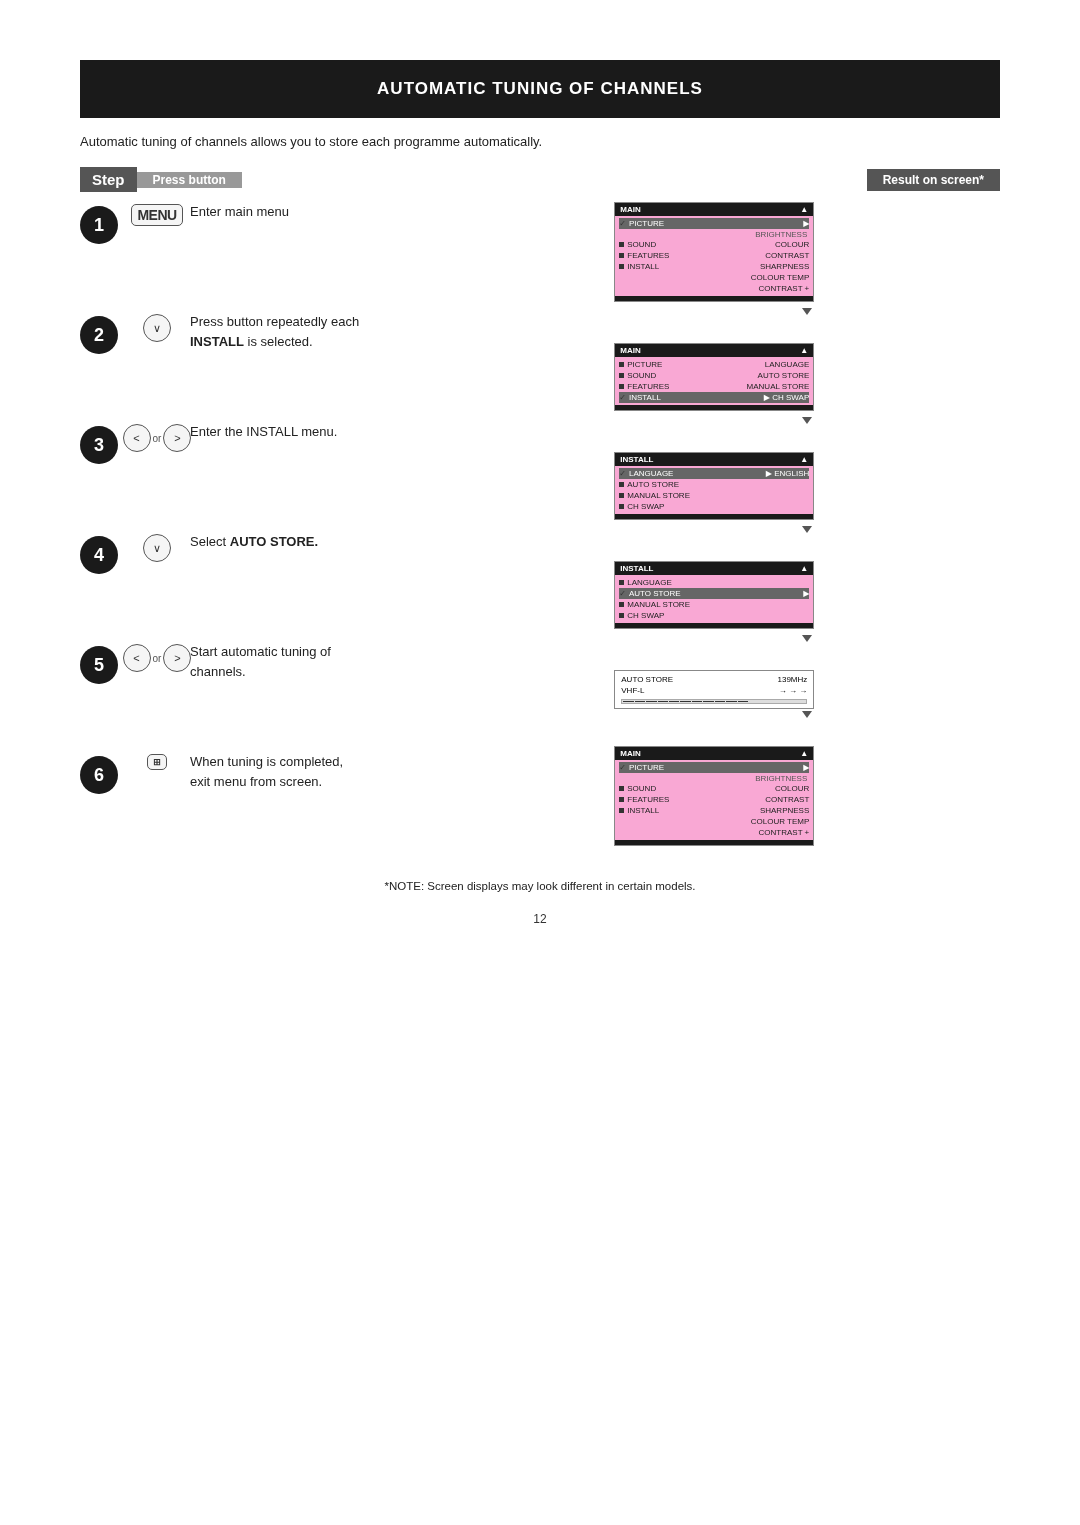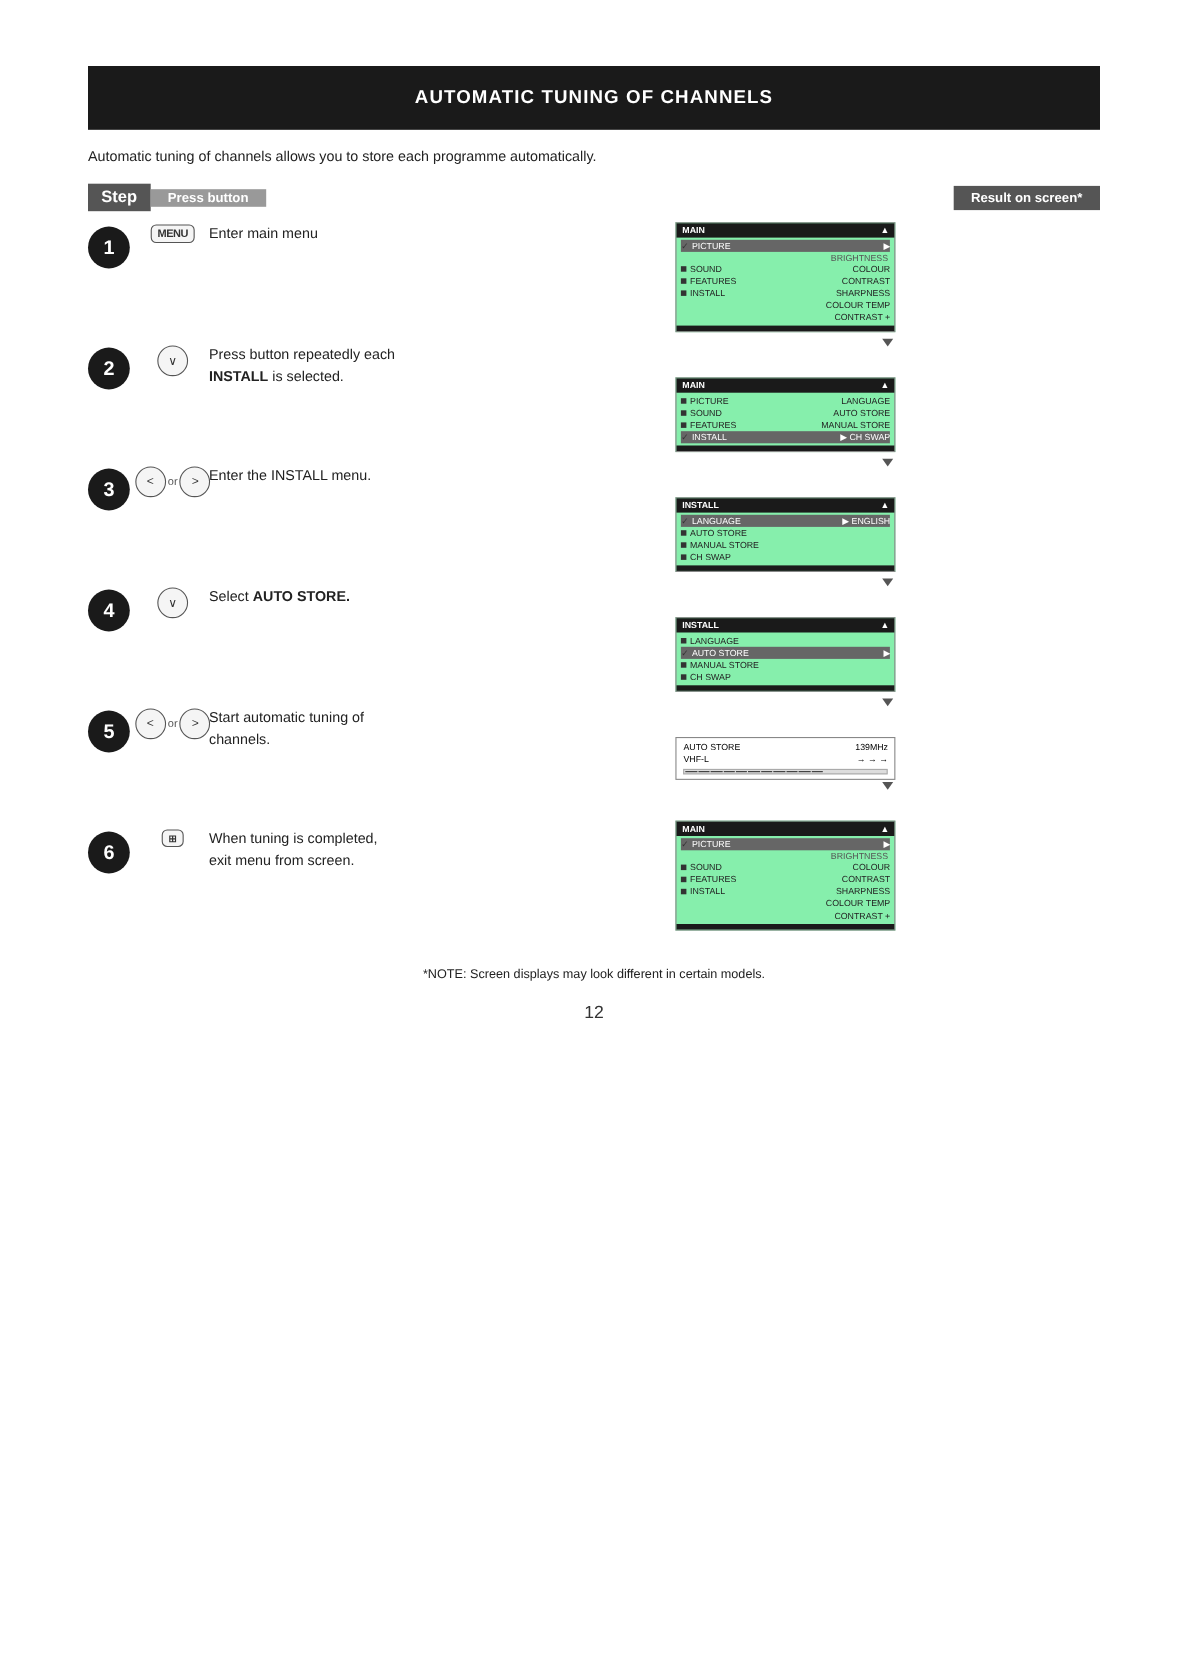--- a/index.html
+++ b/index.html
@@ -123,21 +123,21 @@
       justify-content: center;
       border: 1.5px solid #555;
       border-radius: 50%;
       width: 28px;
       height: 28px;
       font-size: 11px;
       color: #333;
       background: #f5f5f5;
     }
     .btn-menu {
-      font-size: 10px;
+      font-size: 14px;
       letter-spacing: -0.5px;
       border-radius: 5px;
       border: 1.5px solid #555;
       padding: 2px 5px;
       background: #f5f5f5;
       color: #333;
       font-weight: bold;
       width: auto;
       height: auto;
     }
@@ -153,21 +153,21 @@
     .btn-pair {
       display: flex;
       align-items: center;
       gap: 2px;
       font-size: 11px;
       color: #333;
     }
     
     .screen-box {
       border: 1.5px solid #888;
-      background: #86efac;
+      background: #f9a8d4;
       width: 200px;
       margin-bottom: 4px;
       font-size: 8.5px;
     }
     .screen-header {
       background: #1a1a1a;
       color: #fff;
       padding: 2px 5px;
       font-size: 8px;
       font-weight: bold;
@@ -235,21 +235,21 @@
       overflow: hidden;
     }
     .note-text {
       font-size: 11.5px;
       color: #222;
       margin-top: 12px;
       text-align: center;
     }
     .page-number {
       text-align: center;
-      font-size: 16px;
+      font-size: 12px;
       color: #333;
       margin-top: 20px;
     }
     .right-screen-group {
       margin-bottom: 18px;
     }
     .right-screen-group .down-indicator {
       display: flex;
       justify-content: center;
       padding: 2px 0;

